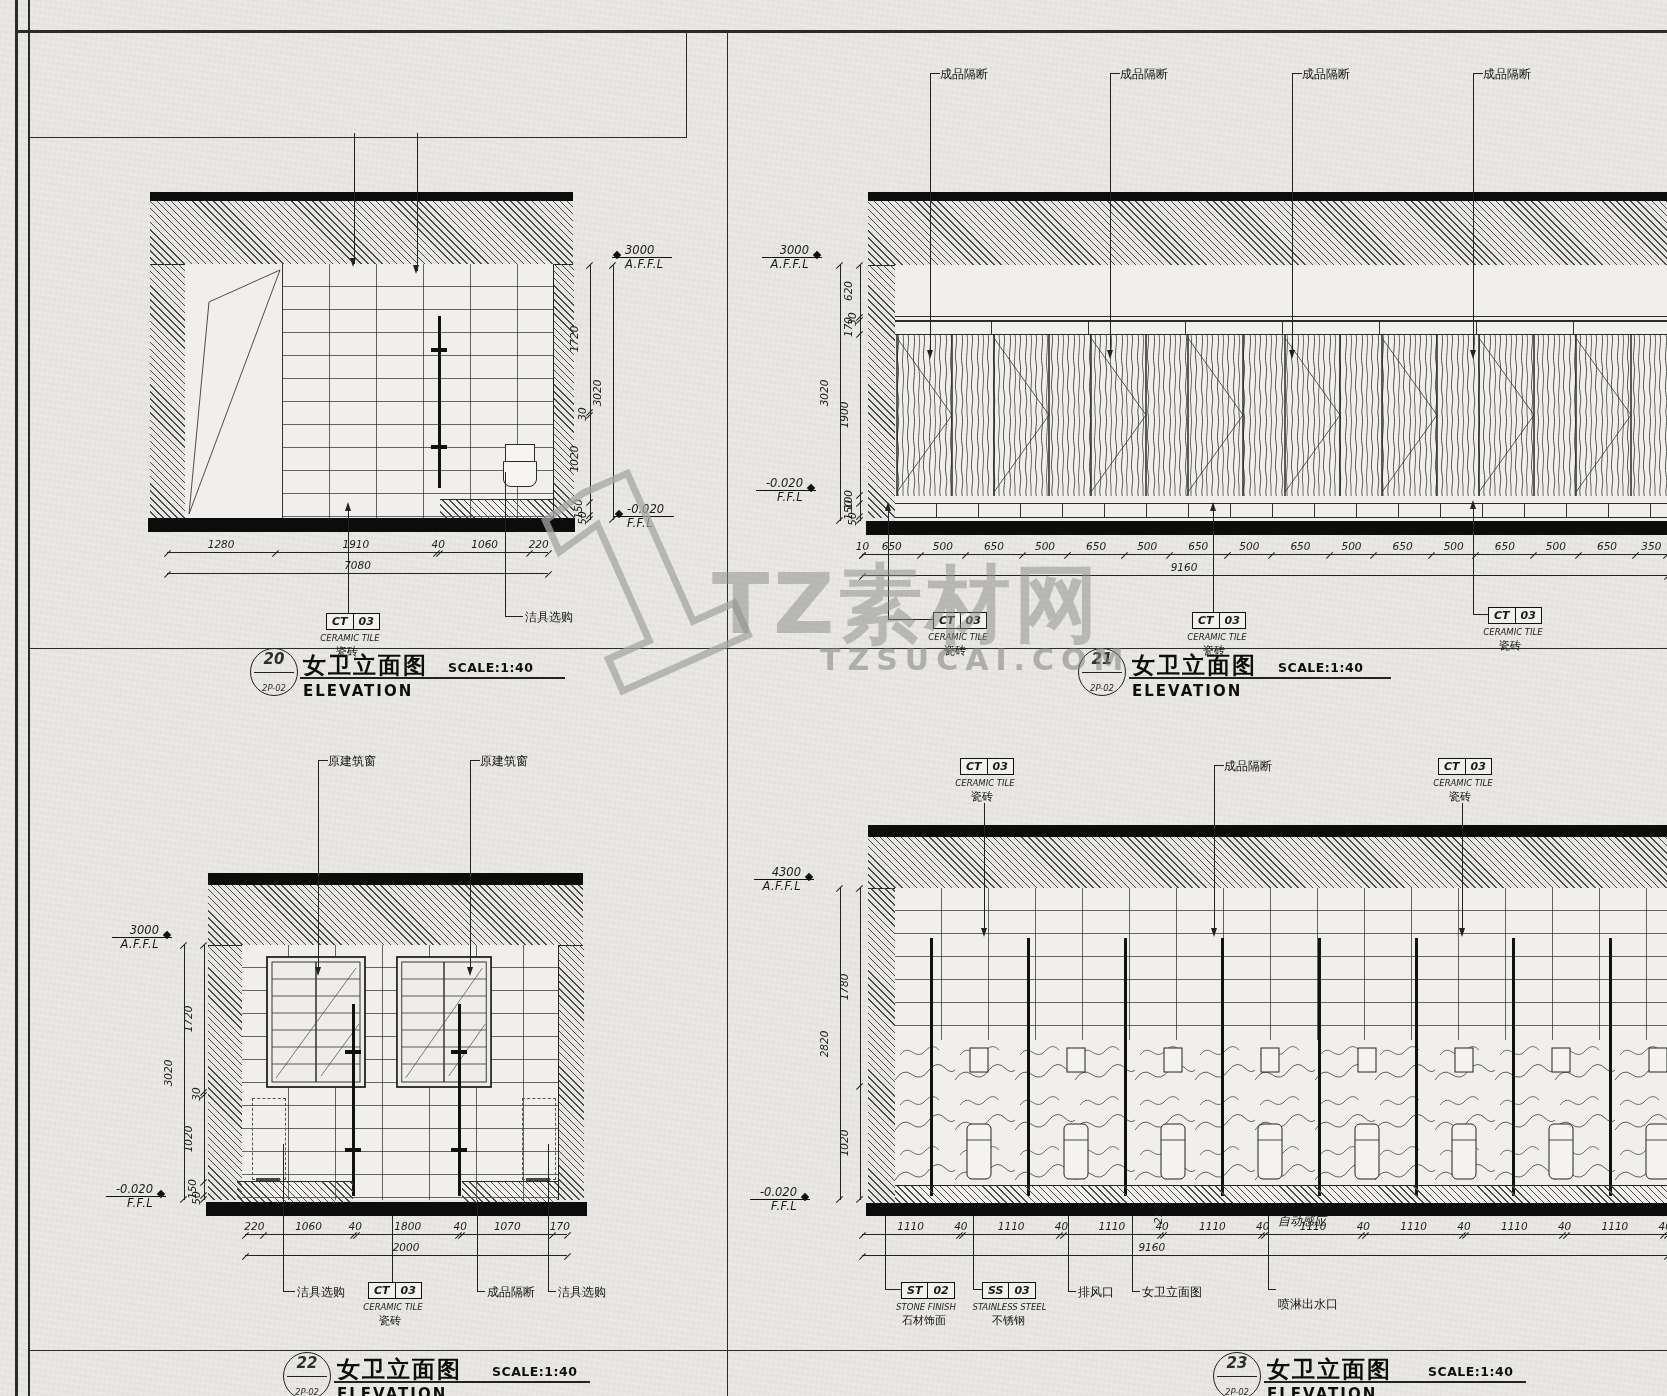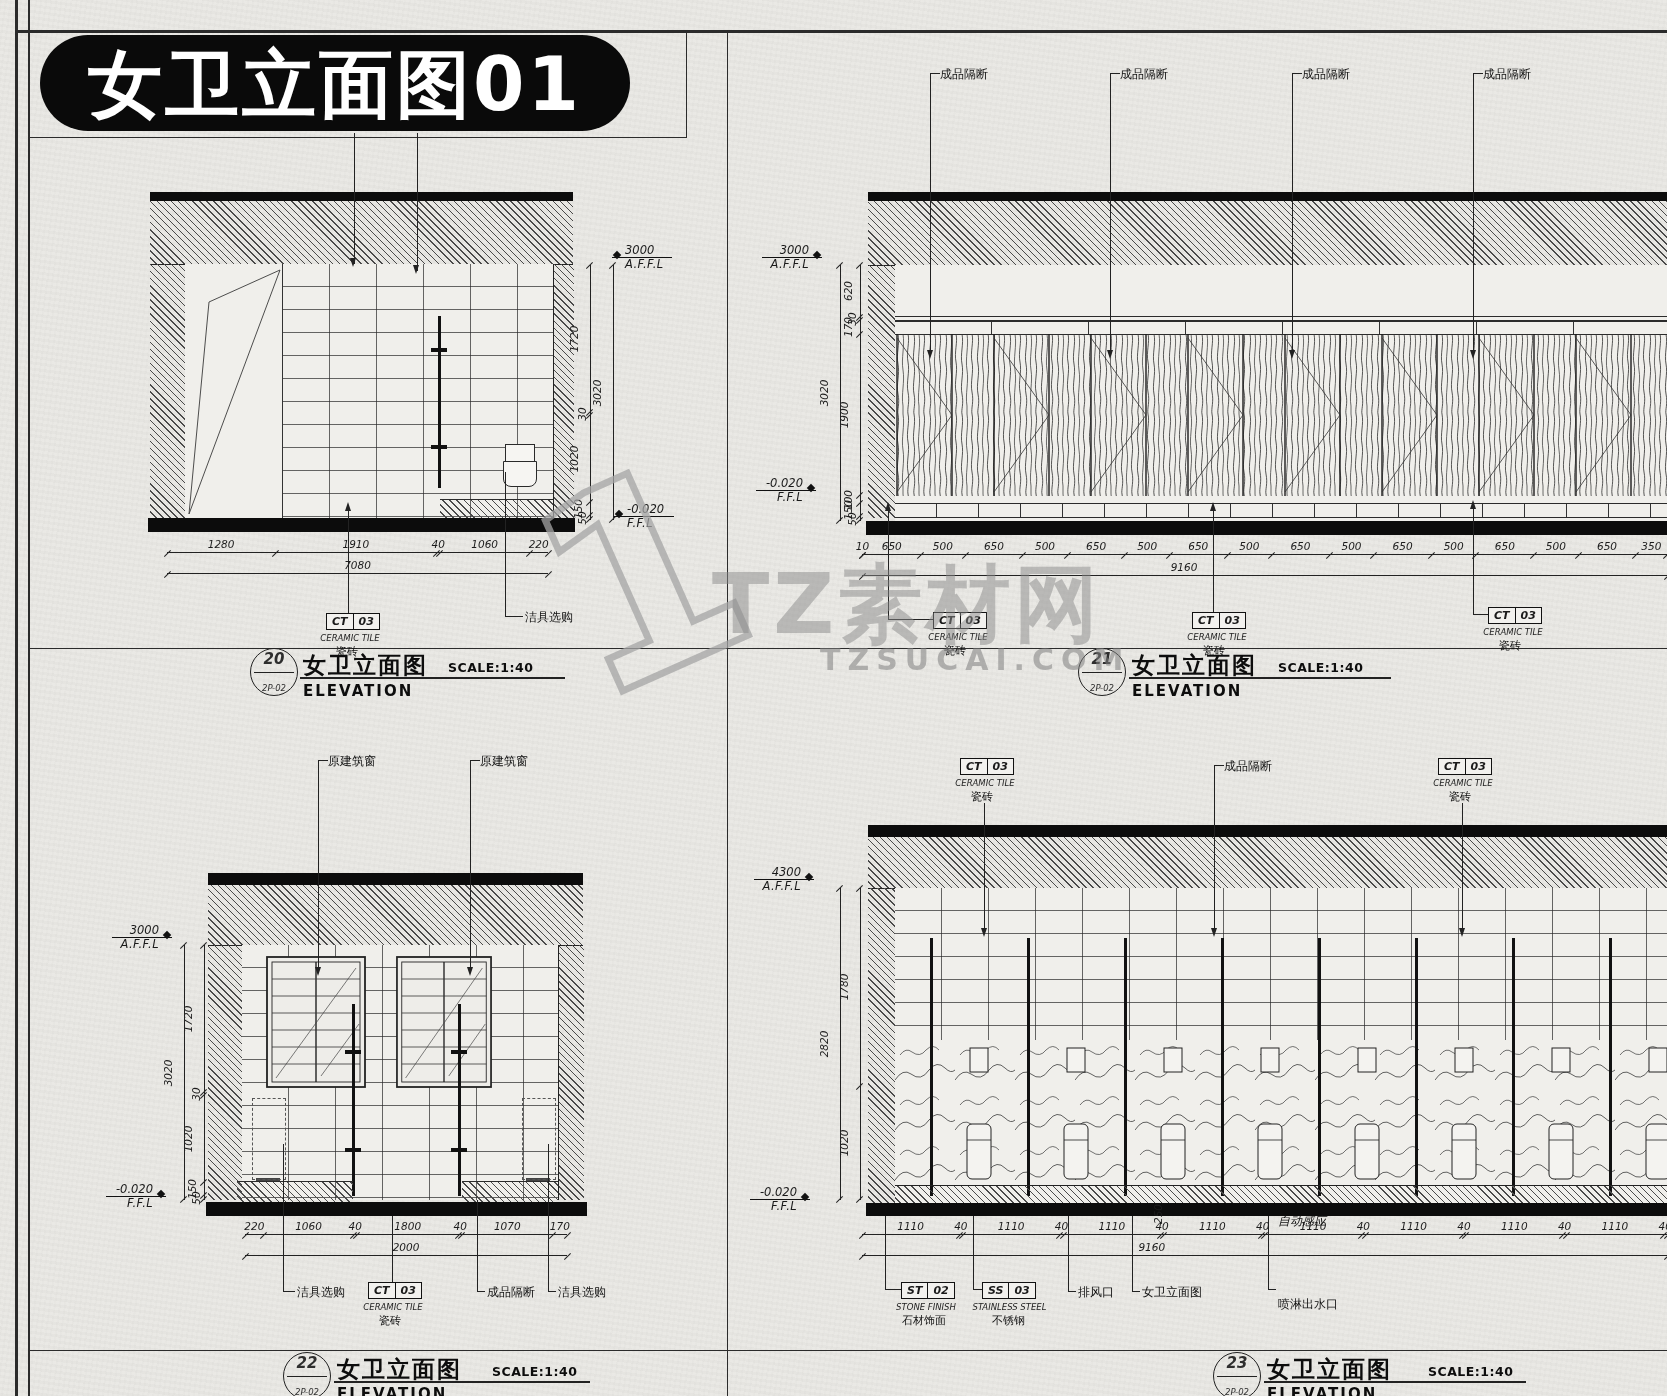--- a/index.html
+++ b/index.html
@@ -88,21 +88,20 @@
 
   <div class="ln" style="left:15px;top:0;width:3px;height:1396px;"></div>
   <div class="ln" style="left:28px;top:0;width:1.5px;height:1396px;"></div>
   <div class="ln" style="left:15px;top:30px;width:1652px;height:2.5px;"></div>
   <div class="ln" style="left:686px;top:32px;width:1.2px;height:105px;"></div>
   <div class="ln" style="left:29px;top:137px;width:658px;height:1.2px;"></div>
   <div class="ln" style="left:727px;top:32px;width:1.2px;height:1364px;"></div>
   <div class="ln" style="left:29px;top:648px;width:1638px;height:1.2px;"></div>
   <div class="ln" style="left:29px;top:1350px;width:1638px;height:1.2px;"></div>
 
-  <div class="pill">女卫立面图01</div>
 
   <div>
     <div class="leader" style="left:354px;top:133px;height:131px;"></div>
     <div class="arr-d" style="left:350px;top:258px;"></div>
     <div class="leader" style="left:417px;top:133px;height:138px;"></div>
     <div class="arr-d" style="left:413px;top:265px;"></div>
 
     <div class="band" style="left:150px;top:192px;width:423px;height:9px;"></div>
     <div class="hatch" style="left:150px;top:201px;width:423px;height:63px;border-bottom:1.3px solid #222;"></div>
     <div class="hatch" style="left:150px;top:264px;width:35px;height:254px;border-right:1.3px solid #222;"></div>

